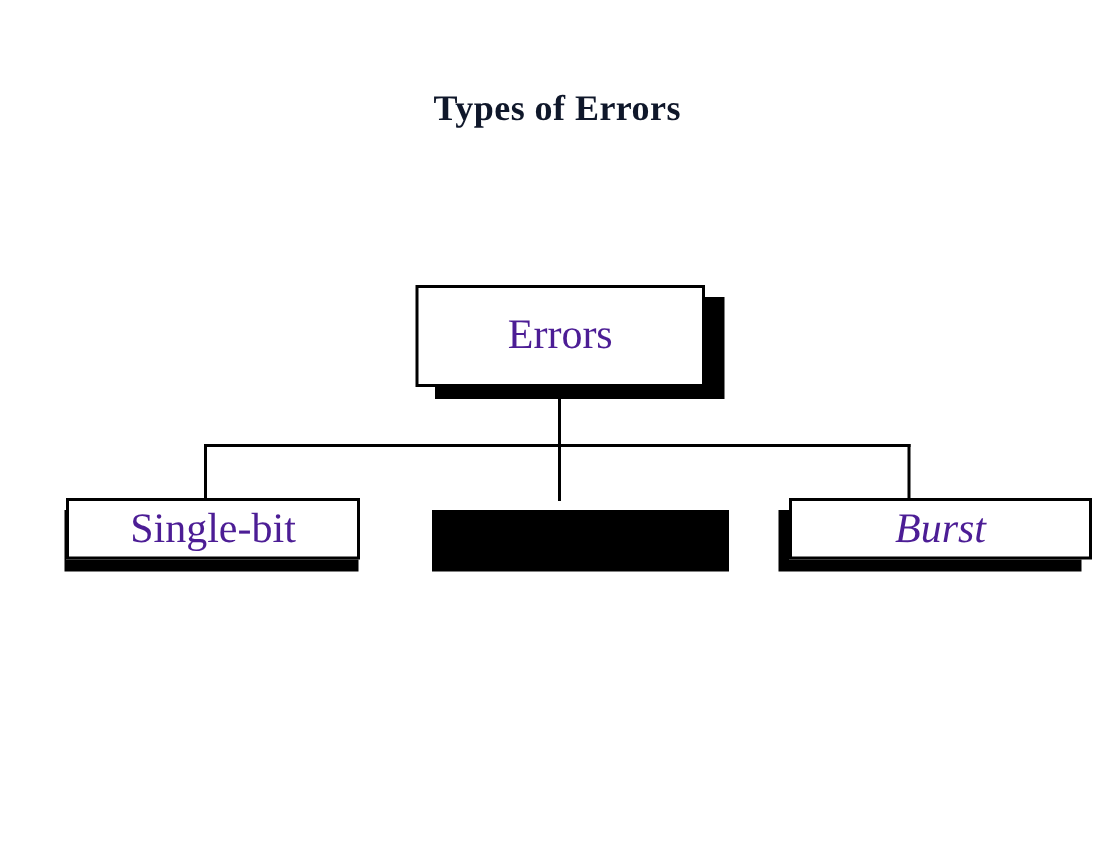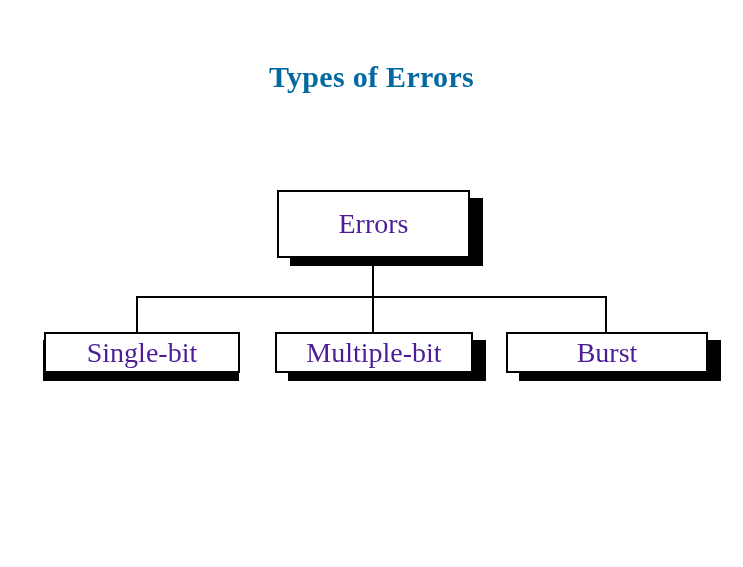--- a/index.html
+++ b/index.html
@@ -19,23 +19,23 @@
     overflow: hidden;
   }
   #slide-title {
     position: absolute;
     left: 0;
     top: 60px;
     width: 743px;
     text-align: center;
     font-family: "Liberation Serif", "DejaVu Serif", serif;
     font-weight: bold;
-    font-size: 30px;
+    font-size: 24px;
     letter-spacing: 0.3px;
-    color: #0369a1;
+    color: #0f172a;
     white-space: nowrap;
   }
   
   #diagram {
     position: absolute;
     left: 0;
     top: 0;
     width: 743px;
     height: 567px;
   }
@@ -96,23 +96,20 @@
     <div class="node" style="left:277px; top:190px; width:193px; height:68px;">
       <div class="node-label">Errors</div>
     </div>
 
     <div class="node-shadow" style="left:43px; top:340px; width:196px; height:41px;"></div>
     <div class="node" style="left:44px; top:332px; width:196px; height:41px;">
       <div class="node-label">Single-bit</div>
     </div>
 
     <div class="node-shadow" style="left:288px; top:340px; width:198px; height:41px;"></div>
-    <div class="node" style="left:275px; top:332px; width:198px; height:41px;">
-      <div class="node-label">Multiple-bit</div>
-    </div>
 
     <div class="node-shadow" style="left:519px; top:340px; width:202px; height:41px;"></div>
-    <div class="node" style="left:506px; top:332px; width:202px; height:41px;">
+    <div class="node" style="left:526px; top:332px; width:202px; height:41px;font-style:italic;">
       <div class="node-label">Burst</div>
     </div>
 
   </div>
 </div>
 
 </body></html>

